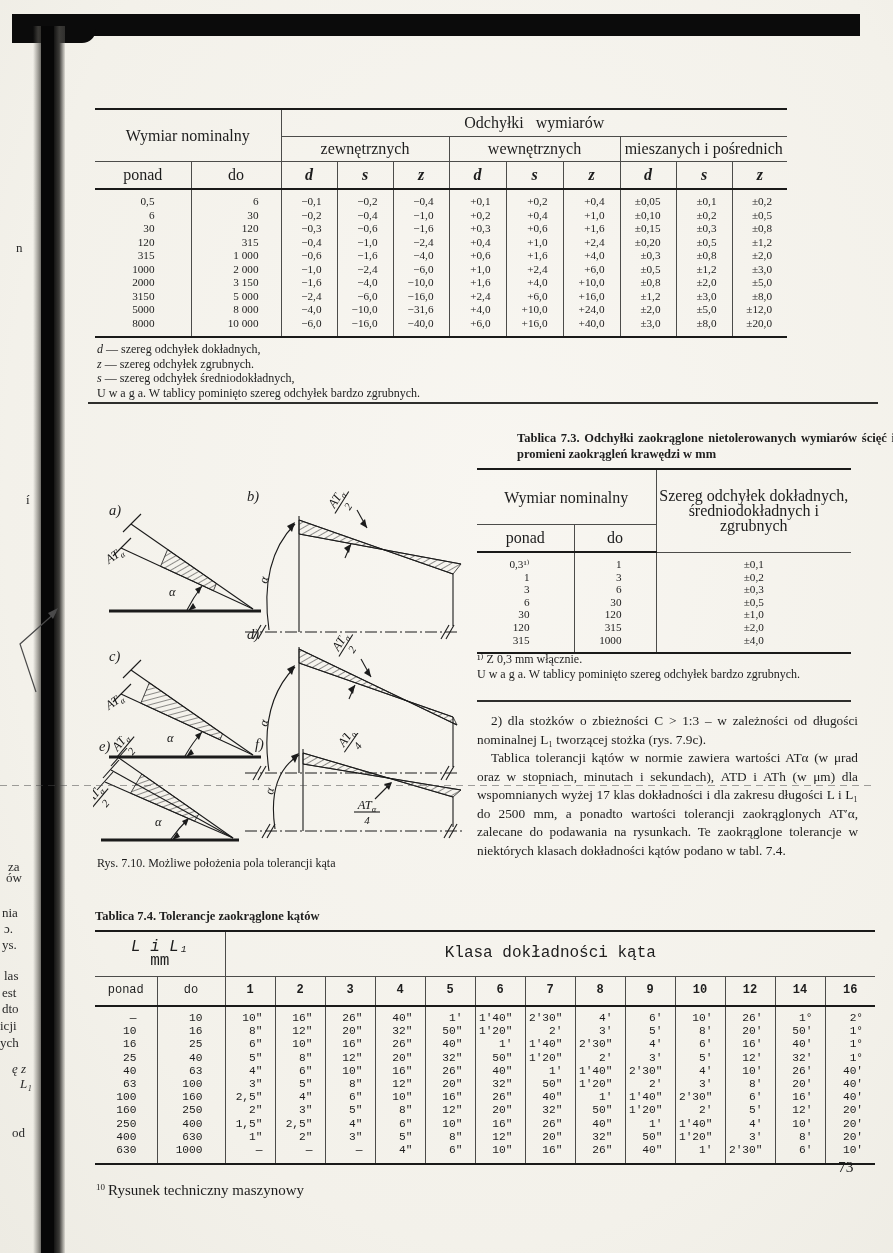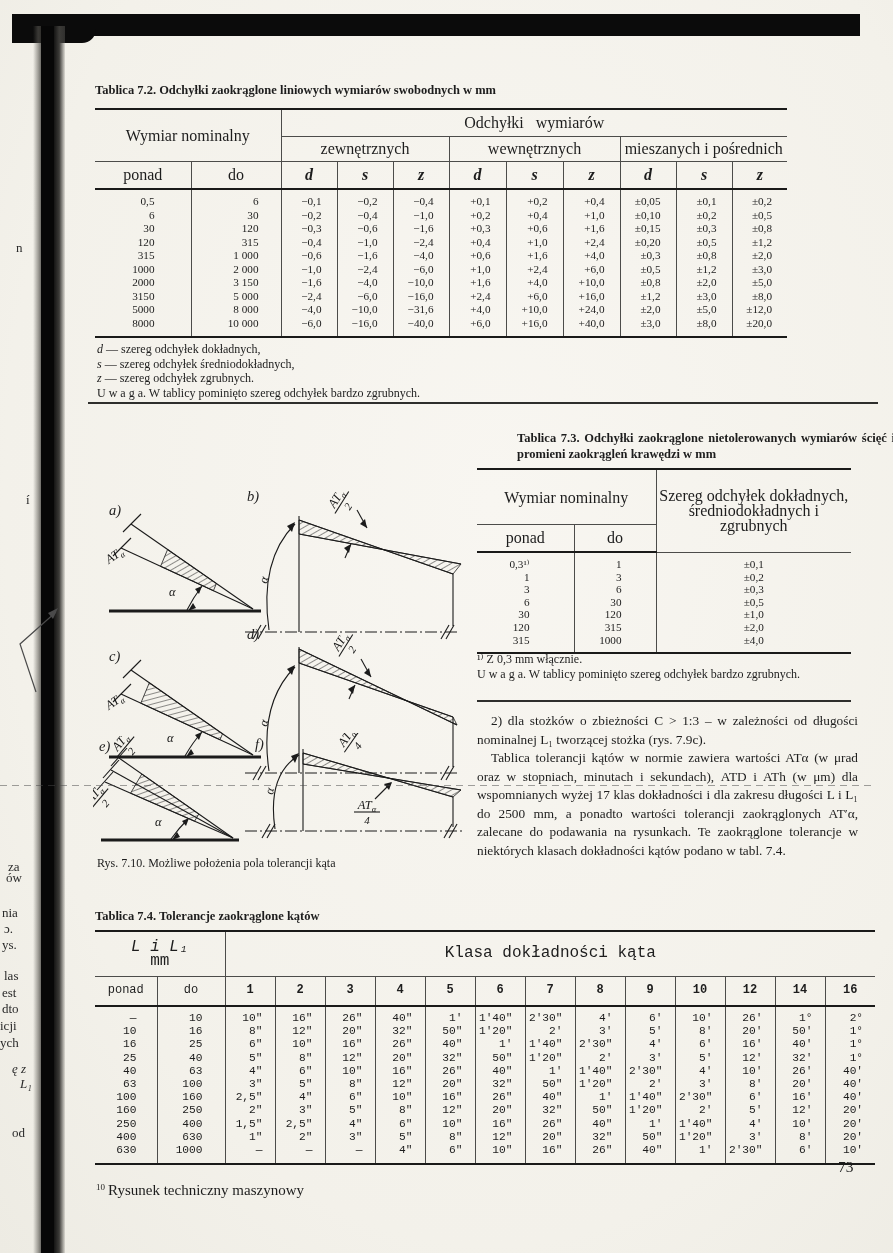--- a/index.html
+++ b/index.html
@@ -125,21 +125,20 @@
   <span class="frag">ych</span>
   <span class="frag">ę z</span>
   <span class="frag">L₁</span>
   <span class="frag">od</span>
 
   <svg class="pencil" width="60" height="100">
     <polyline points="50,14 14,46 30,94" style="stroke:#4a4a4a;fill:none;stroke-width:1.2"></polyline>
     <polygon points="52,10 42,15 47,21" style="fill:#4a4a4a"></polygon>
   </svg>
 
-  <div class="ttl" id="t72-title">Tablica 7.2. Odchyłki zaokrąglone liniowych wymiarów swobodnych w mm</div>
 
   <table class="tb" id="t72">
     <colgroup>
         <col style="width:96px">
         <col style="width:90px">
         <col style="width:56px">
         <col style="width:56px">
         <col style="width:56px">
         <col style="width:57px">
         <col style="width:57px">
@@ -301,22 +300,22 @@
           <td>+40,0</td>
           <td>±3,0</td>
           <td>±8,0</td>
           <td>±20,0</td>
         </tr>
       </tbody>
   </table>
 
   <div class="noteblk" id="notes72">
     <div><span class="ital">d</span><span> — szereg odchyłek dokładnych,</span></div>
+    <div><span class="ital">z</span><span> — szereg odchyłek zgrubnych.</span></div>
     <div><span class="ital">s</span><span> — szereg odchyłek średniodokładnych,</span></div>
-    <div><span class="ital">z</span><span> — szereg odchyłek zgrubnych.</span></div>
     <div>U w a g a.  W tablicy pominięto szereg odchyłek bardzo zgrubnych.</div>
   </div>
 
   <div class="rule" id="hr1"></div>
 
   <div id="figures">
     <span class="figlabel" style="left:16px;top:24px">a)</span>
     <span class="figlabel" style="left:154px;top:10px">b)</span>
     <span class="figlabel" style="left:16px;top:170px">c)</span>
     <span class="figlabel" style="left:154px;top:148px">d)</span>

